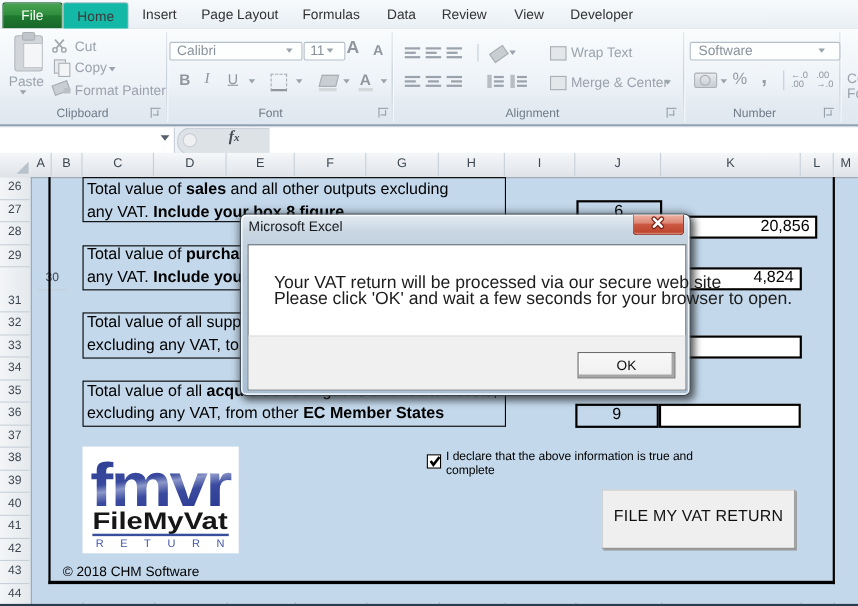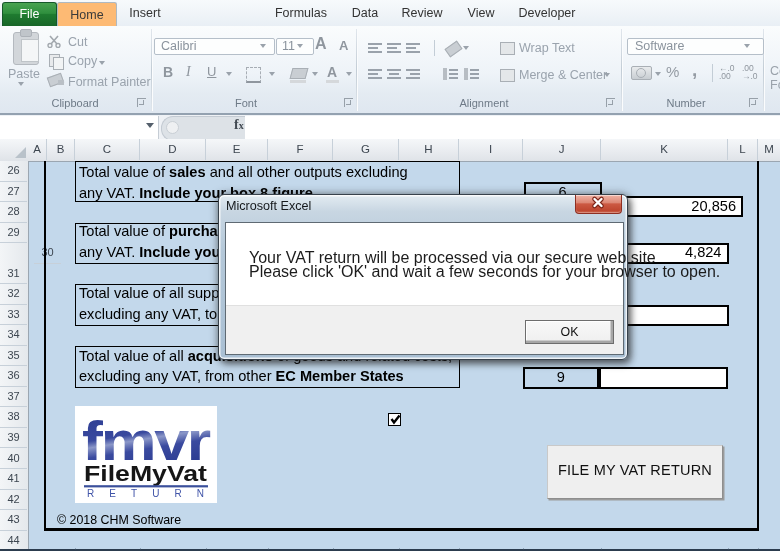--- a/index.html
+++ b/index.html
@@ -7,21 +7,21 @@
     font-family:"Liberation Sans",sans-serif;background:#c3d8eb;padding-left:24px;}
   .abs{position:absolute;}
   
   #tabbar{left:0;top:0;width:780px;height:26px;
     background:linear-gradient(180deg,#f7fafc,#e9eff5);border-bottom:1px solid #cdd5dd;}
   .tab{position:absolute;top:0;height:26px;line-height:26px;font-size:12.5px;color:#333;
     text-align:center;}
   #filetab{left:2px;top:2px;width:53px;height:23px;line-height:23px;color:#fff;
     background:linear-gradient(180deg,#48a351 0%,#2f8f3e 45%,#1f7b30 50%,#186628 100%);
     border:1px solid #15582a;border-bottom:none;border-radius:3px 3px 0 0;font-size:12.5px;text-align:center;}
-  #hometab{left:57px;top:2px;width:58px;height:24px;line-height:24px;background:#fdba74;
+  #hometab{left:57px;top:2px;width:58px;height:24px;line-height:24px;background:#14b8a6;
     border:1px solid #aeb9c2;border-bottom:none;border-radius:2.5px 2.5px 0 0;text-align:center;
     font-size:12.5px;color:#3a3a3a;}
   #ribbon{left:0;top:26px;width:780px;height:87px;
     background:linear-gradient(180deg,#fafcfd 0%,#eef3f8 55%,#e4ebf2 78%,#dfe7f0 100%);
     border-bottom:2px solid #93a1b0;}
   .gsep{position:absolute;top:3px;width:1px;height:82px;
     background:linear-gradient(180deg,#e0e6ec,#c3cdd6 50%,#e0e6ec);box-shadow:1px 0 0 #fbfcfd;}
   .glabel{position:absolute;top:69px;height:16px;line-height:16px;font-size:11px;color:#6e7a87;
     text-align:center;}
   .launch{position:absolute;top:72px;width:8px;height:8px;border-left:1px solid #97a0a9;
@@ -59,20 +59,21 @@
   .ctr{text-align:center;}
 </style>
 </head>
 <body>
 <div id="stage">
 
 <div class="abs" id="tabbar"></div>
 <div class="abs" id="filetab">File</div>
 <div class="abs" id="hometab">Home</div>
 <div class="tab" style="left:123px;width:44px;">Insert</div>
+<div class="tab" style="left:178px;width:80px;">Page Layout</div>
 <div class="tab" style="left:269px;width:64px;">Formulas</div>
 <div class="tab" style="left:344px;width:42px;">Data</div>
 <div class="tab" style="left:397px;width:50px;">Review</div>
 <div class="tab" style="left:458px;width:46px;">View</div>
 <div class="tab" style="left:515px;width:64px;">Developer</div>
 
 <div class="abs" id="ribbon">
   <div class="gsep" style="left:151px;"></div>
   <div class="gsep" style="left:356px;"></div>
   <div class="gsep" style="left:621px;"></div>
@@ -172,21 +173,21 @@
 
   <div class="rlbl" style="left:770px;top:38px;color:#9aa2ab;">Co</div>
   <div class="rlbl" style="left:770px;top:52px;color:#9aa2ab;">Fo</div>
 </div>
 
 <div class="abs" id="fbar"></div>
 <div class="abs" id="namebox"></div>
 <div class="abs" style="left:146px;top:123px;width:0;height:0;border-left:4px solid transparent;border-right:4px solid transparent;border-top:5px solid #55606c;"></div>
 <div class="abs" id="fcapsule"></div>
 <div class="abs" style="left:166px;top:121px;width:11px;height:11px;background:#eef0f2;border:1px solid #c9cfd5;border-radius:50%;"></div>
-<div class="abs" style="left:234px;top:117px;font-family:'Liberation Serif',serif;font-weight:bold;font-size:14px;color:#424a52;">f<span style="font-size:10px;">x</span></div>
+<div class="abs" style="left:208px;top:117px;font-family:'Liberation Serif',serif;font-style:italic;font-weight:bold;font-size:14px;color:#424a52;">f<span style="font-size:10px;">x</span></div>
 <div class="abs" id="finput"></div>
 
 <div class="abs" id="colhead">
   <div class="ch" style="left:28px;width:18px;">A</div>
   <div class="ch" style="left:47px;width:27px;">B</div>
   <div class="ch" style="left:75px;width:64px;">C</div>
   <div class="ch" style="left:140px;width:65px;">D</div>
   <div class="ch" style="left:206px;width:61px;">E</div>
   <div class="ch" style="left:268px;width:64px;">F</div>
   <div class="ch" style="left:333px;width:65px;">G</div>
@@ -251,20 +252,21 @@
 <div class="vbox num" style="left:600px;top:242.9px;width:128.5px;height:20.7px;line-height:14px;">4,824</div>
 <div class="vbox ctr" style="left:523.5px;top:305.2px;width:78px;height:20.8px;line-height:18.8px;">8</div>
 <div class="vbox num" style="left:600px;top:305.2px;width:128.5px;height:20.8px;line-height:18.8px;"></div>
 <div class="vbox ctr" style="left:523px;top:366.8px;width:75.5px;height:22px;line-height:16.8px;">9</div>
 <div class="vbox num" style="left:598.5px;top:366.8px;width:129.7px;height:22px;line-height:16.8px;"></div>
 
 <div class="abs" style="left:388px;top:413.2px;width:12.6px;height:12.6px;background:#fff;border:1.8px solid #000;box-sizing:border-box;"></div>
 <svg class="abs" style="left:389.5px;top:414px;" width="11" height="11" viewBox="0 0 11 11">
       <path d="M1.5 5 L4 8.5 L9.5 1.5" fill="none" stroke="#000" stroke-width="2.4"></path>
     </svg>
+<div class="abs" style="left:405.5px;top:408.6px;width:260px;font-size:11px;line-height:13px;color:#000;letter-spacing:-0.05px;">I declare that the above information is true and<br>complete</div>
 
 <div class="abs" style="left:75px;top:406.2px;width:142.4px;height:96.8px;background:#fff;">
 <svg width="142.4" height="96.8" viewBox="0 0 142.4 96.8">
   <defs>
     <linearGradient id="lg" x1="0" y1="0" x2="0.18" y2="1" gradientTransform="rotate(-8 0.5 0.5)">
       <stop offset="0" stop-color="#2c3c92"></stop>
       <stop offset="0.45" stop-color="#39499e"></stop>
       <stop offset="0.55" stop-color="#8b97c8"></stop>
       <stop offset="0.7" stop-color="#3a4a9f"></stop>
       <stop offset="1" stop-color="#2c3c92"></stop>

